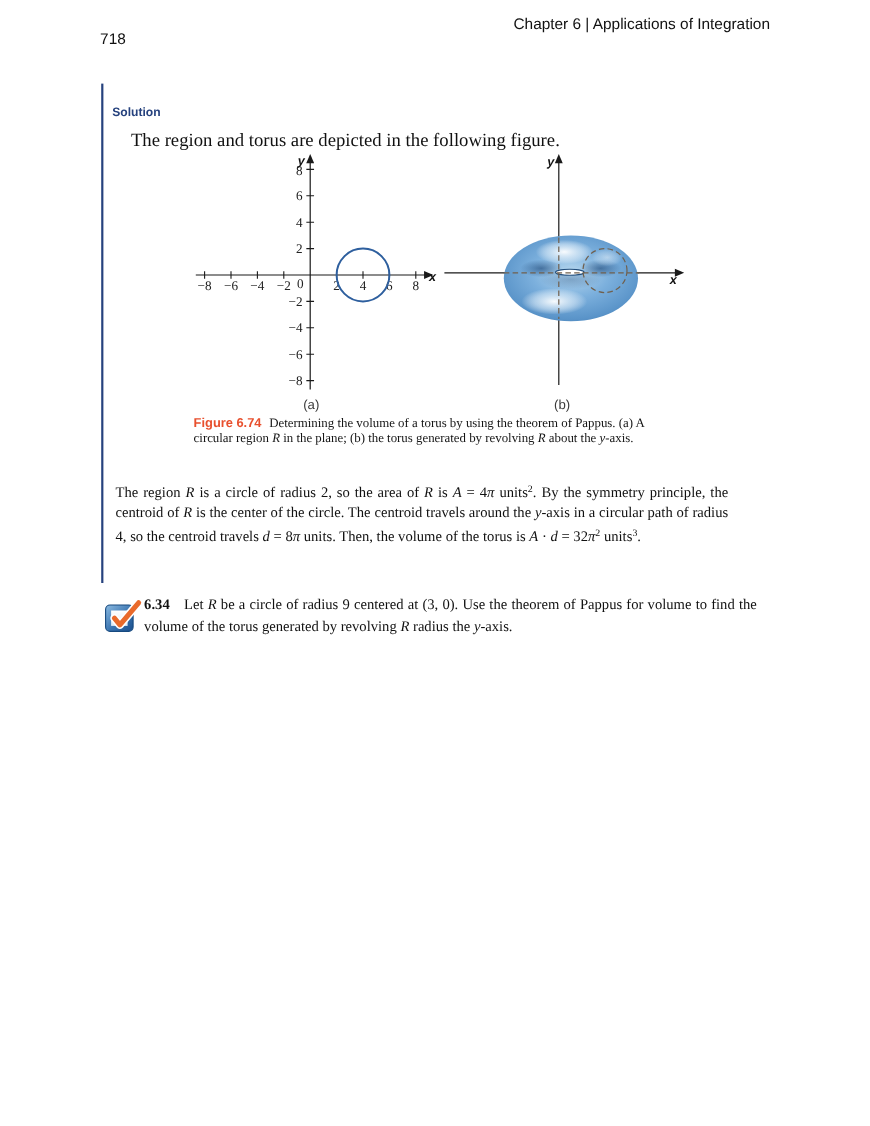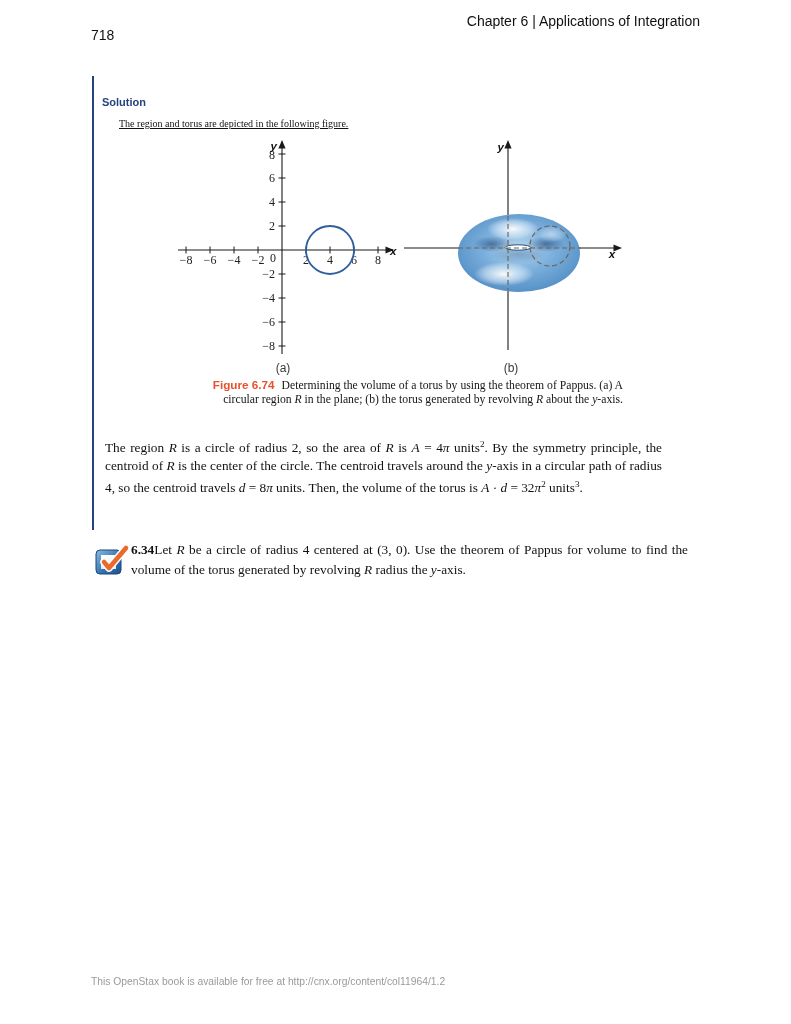--- a/index.html
+++ b/index.html
@@ -3,35 +3,35 @@
 <meta charset="utf-8">
 <style>
   html,body{margin:0;padding:0;background:#e8e8e8;}
   #page{position:relative;width:791px;height:1024px;background:#ffffff;overflow:hidden;
         font-family:"Liberation Serif",serif;color:#111;}
   .abs{position:absolute;}
   .hdr{font-family:"Liberation Sans",sans-serif;font-weight:normal;font-size:14px;color:#101010;}
   #vrule{left:92px;top:76px;width:2px;height:454px;background:#26427e;}
   #solution-heading{left:102px;top:96px;font-family:"Liberation Sans",sans-serif;
         font-weight:bold;font-size:11px;color:#26427e;}
-  #solution-intro{left:119px;top:118px;font-size:10px;text-decoration:underline;}
+  #solution-intro{left:119px;top:118px;font-size:17px;}
   .fig-svg{position:absolute;}
   .axis{stroke:#1a1a1a;stroke-width:1.1;fill:none;}
   .tick{stroke:#1a1a1a;stroke-width:1;}
   .axisfill{fill:#1a1a1a;}
   .ticklab{font-family:"Liberation Serif",serif;font-size:12px;fill:#222;}
   .axlab{font-family:"Liberation Sans",sans-serif;font-size:11.5px;font-weight:bold;font-style:italic;fill:#111;}
   .region-circle{fill:none;stroke:#2e5f9e;stroke-width:1.8;}
   .dash{stroke:#70604e;stroke-width:1.1;fill:none;stroke-dasharray:5,3;}
   .sublab{font-family:"Liberation Sans",sans-serif;font-size:12px;color:#3a3a3a;width:30px;text-align:center;}
-  #figure-caption{left:176px;top:378px;width:447px;font-size:11.7px;line-height:14px;color:#151515;text-align:right;}
+  #figure-caption{left:176px;top:378px;width:447px;font-size:11.7px;line-height:14px;color:#151515;}
   .figlabel{color:#e8502e;font-family:"Liberation Sans",sans-serif;font-weight:bold;margin-right:7px;font-size:11.7px;}
   #body-paragraph{left:105px;top:435px;width:557px;font-size:13.3px;line-height:18.3px;text-align:justify;}
   #checkpoint-text{left:131px;top:540px;width:557px;font-size:13.3px;line-height:20px;text-align:justify;}
-  .cp-num{font-weight:bold;margin-right:0;}
+  .cp-num{font-weight:bold;margin-right:13px;}
   .i{font-style:italic;}
   .sup{font-size:9px;vertical-align:4.5px;}
   #page-footer{left:91px;top:976px;font-family:"Liberation Sans",sans-serif;font-size:10.3px;color:#9a9a9a;}
 </style>
 </head>
 <body>
 
 <div id="page">
 
   <div class="abs hdr" style="left:91px;top:27px;">718</div>
@@ -151,17 +151,16 @@
       <linearGradient id="innG" x1="0" y1="0" x2="0" y2="1">
         <stop offset="0%" stop-color="#ffffff"></stop>
         <stop offset="100%" stop-color="#dce9f5"></stop>
       </linearGradient>
     </defs>
     <rect x="3" y="10" width="25" height="24" rx="4" fill="url(#boxG)" stroke="#16497f" stroke-width="1"></rect>
     <rect x="8" y="15" width="15" height="14" fill="url(#innG)"></rect>
     <path d="M11 22 L16 28 L33 8" fill="none" stroke="#ffffff" stroke-width="7.5" stroke-linecap="round" stroke-linejoin="round"></path>
     <path d="M11 22 L16 28 L33 8" fill="none" stroke="#e96a2b" stroke-width="4.6" stroke-linecap="round" stroke-linejoin="round"></path>
   </svg>
-  <div class="abs" id="checkpoint-text"><span class="cp-num">6.34</span><span><span>Let </span><span class="i">R</span><span> be a circle of radius 4 centered at (3, 0). Use the theorem of Pappus for volume to find the volume of the torus generated by revolving </span><span class="i">R</span><span> radius the </span><span class="i">y</span><span>-axis.</span></span></div>
+  <div class="abs" id="checkpoint-text"><span class="cp-num">6.34</span><span><span>Let </span><span class="i">R</span><span> be a circle of radius 9 centered at (3, 0). Use the theorem of Pappus for volume to find the volume of the torus generated by revolving </span><span class="i">R</span><span> radius the </span><span class="i">y</span><span>-axis.</span></span></div>
 
-  <div class="abs" id="page-footer">This OpenStax book is available for free at http://cnx.org/content/col11964/1.2</div>
 
 </div>
 
 </body></html>

